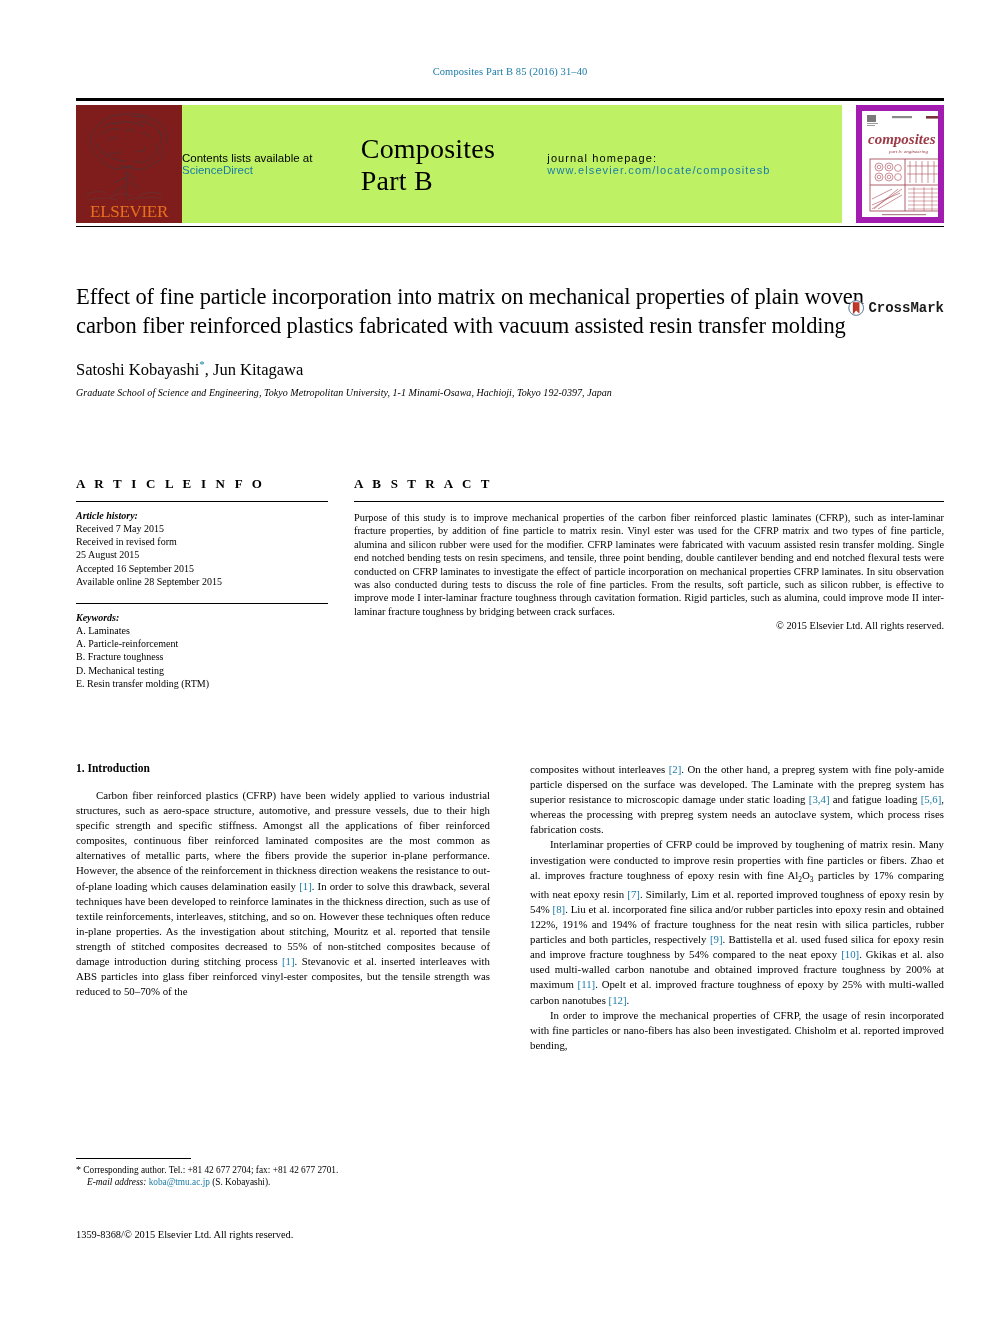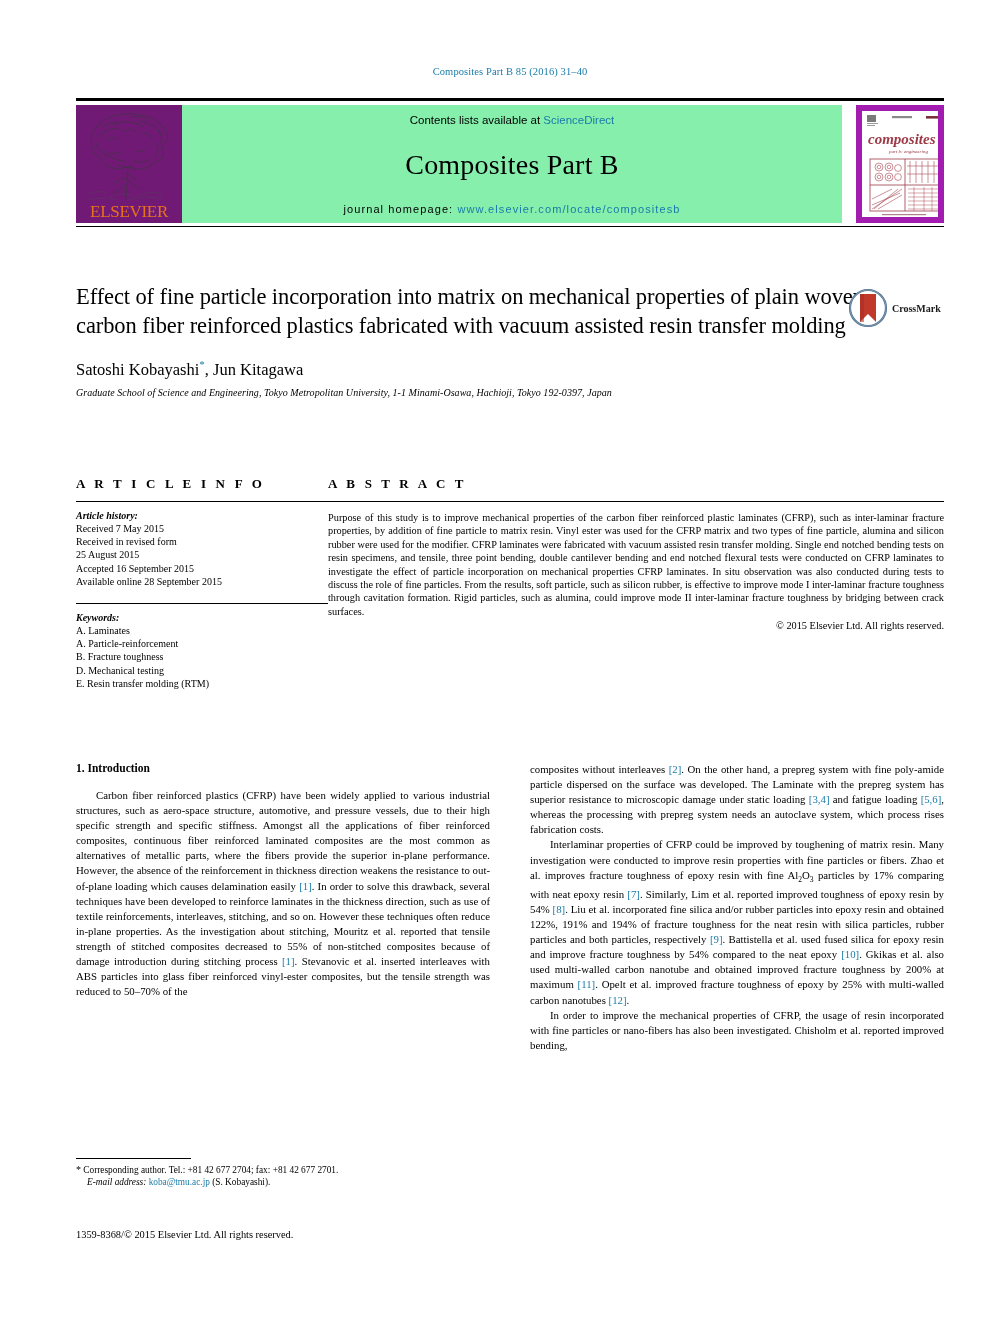--- a/index.html
+++ b/index.html
@@ -48,44 +48,43 @@
   }
   .mast-body {
     display: flex;
     align-items: stretch;
     margin-top: 4px;
     height: 118px;
   }
   .elsevier-logo {
     width: 106px;
     flex: 0 0 106px;
-    background: #701a75;
+    background: #7f1d1d;
     position: relative;
     display: flex;
     flex-direction: column;
     justify-content: flex-end;
     align-items: center;
     padding-bottom: 2px;
   }
   .tree-svg { position: absolute; top: 2px; left: 8px; }
   .elsevier-word {
     font-family: "Liberation Serif", serif;
     font-size: 17px;
     color: #E8721C;
     letter-spacing: -0.3px;
     font-weight: 400;
     position: relative;
     z-index: 2;
     line-height: 18px;
   }
   .mast-center {
     flex: 1 1 auto;
-    background: #86efac;
-    display: flex;
-    flex-direction: column;
+    background: #bef264;
+    display: flex;
     justify-content: space-between;
     align-items: center;
     padding: 9px 0 8px 0;
   }
   .contents-line {
     font-size: 11.5px;
     color: #000;
     font-family: "Liberation Sans", sans-serif;
   }
   .contents-line .sd { color: #1a7ba8; }
@@ -152,35 +151,35 @@
   }
   .crossmark {
     position: absolute;
     right: 0; top: 4px;
     width: 96px; height: 44px;
     display: flex;
     align-items: center;
     gap: 4px;
   }
   .crossmark-label {
-    font-family: Liberation Serif, serif;
-    font-size: 10px;
+    font-family: Liberation Mono, monospace;
+    font-size: 14px;
     font-weight: bold;
     color: #1a1a1a;
   }
 
   
   .infoblock {
     position: absolute;
     left: 62px; top: 476px;
     width: 868px;
     display: flex;
   }
   .col-info { width: 252px; flex: 0 0 252px; }
-  .col-abstract { flex: 1 1 auto; }
+  .col-abstract { flex: 1 1 auto; margin-left: 26px; }
 
   .sec-label {
     font-family: "Liberation Serif", serif;
     font-weight: bold;
     font-size: 13px;
     letter-spacing: 3.2px;
     color: #000;
   }
   .hr-sec {
     border-top: 1.2px solid #000;

